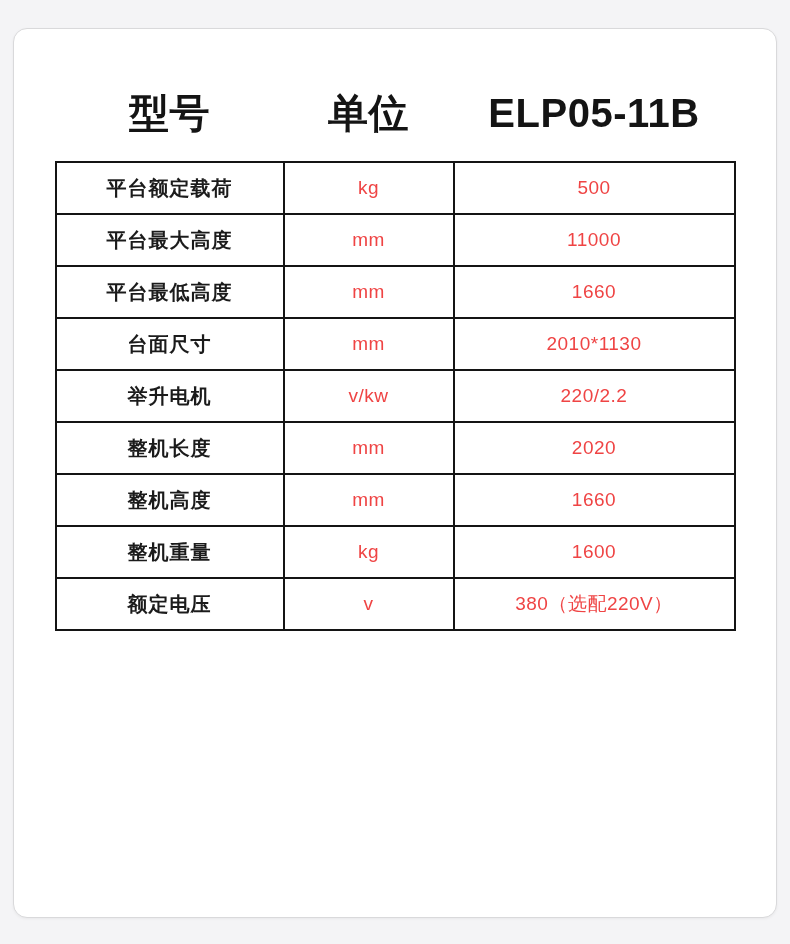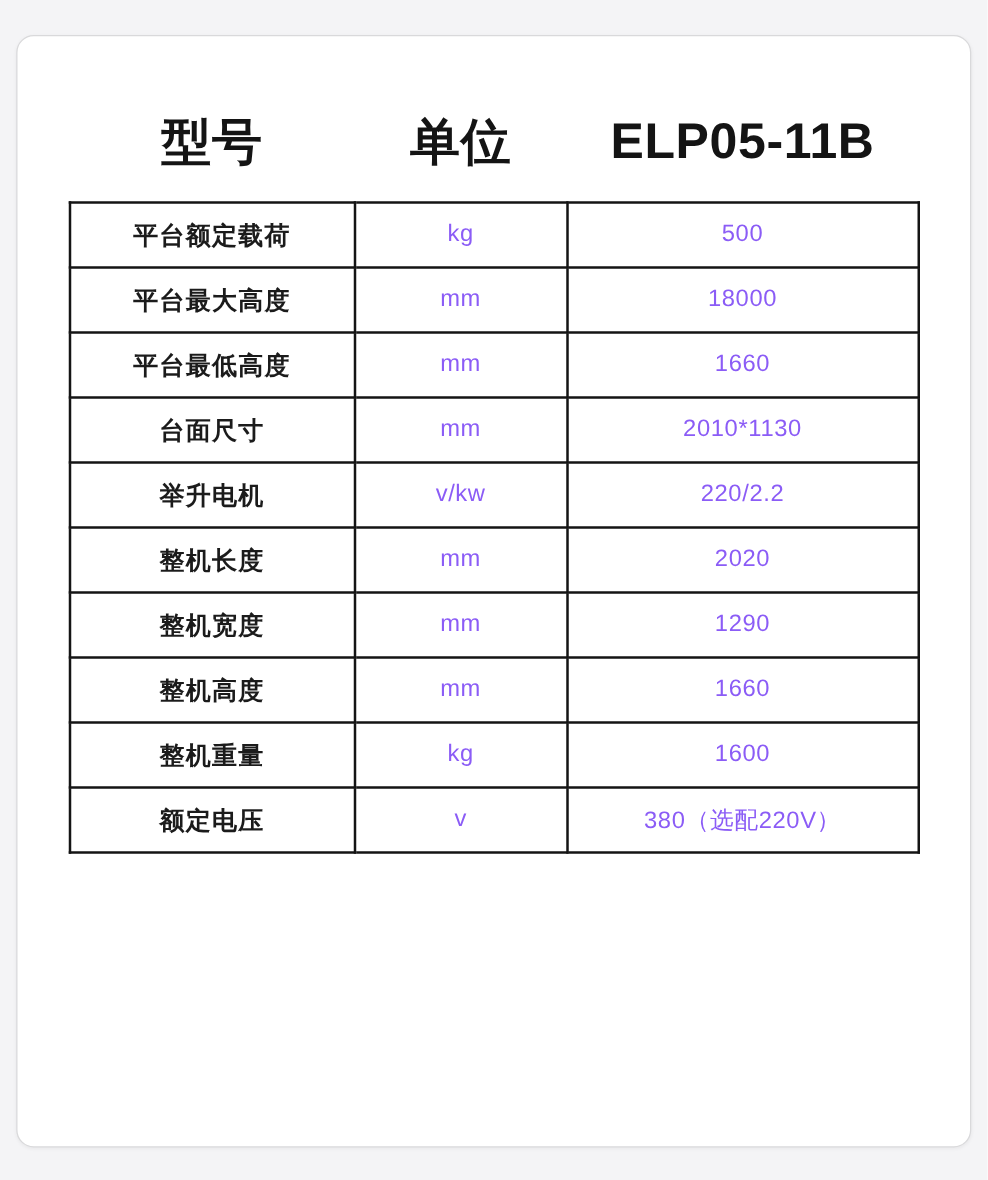--- a/index.html
+++ b/index.html
@@ -56,21 +56,21 @@
 
   .label-cell {
     font-size: 20px;
     font-weight: 700;
     color: #1b1b1b;
     letter-spacing: 1px;
   }
   .unit-cell, .value-cell {
     font-size: 19px;
     font-weight: 400;
-    color: #8b5cf6;
+    color: #ef4444;
     letter-spacing: 0.5px;
   }
 </style>
 </head>
 <body>
 
 <div class="card">
 
   <div class="spec-header">
     <div class="hcell hc1">型号</div>
@@ -81,21 +81,21 @@
   <table class="spec">
     <tbody>
       <tr>
         <td class="c1 label-cell">平台额定载荷</td>
         <td class="c2 unit-cell">kg</td>
         <td class="c3 value-cell">500</td>
       </tr>
       <tr>
         <td class="c1 label-cell">平台最大高度</td>
         <td class="c2 unit-cell">mm</td>
-        <td class="c3 value-cell">18000</td>
+        <td class="c3 value-cell">11000</td>
       </tr>
       <tr>
         <td class="c1 label-cell">平台最低高度</td>
         <td class="c2 unit-cell">mm</td>
         <td class="c3 value-cell">1660</td>
       </tr>
       <tr>
         <td class="c1 label-cell">台面尺寸</td>
         <td class="c2 unit-cell">mm</td>
         <td class="c3 value-cell">2010*1130</td>
@@ -104,25 +104,20 @@
         <td class="c1 label-cell">举升电机</td>
         <td class="c2 unit-cell">v/kw</td>
         <td class="c3 value-cell">220/2.2</td>
       </tr>
       <tr>
         <td class="c1 label-cell">整机长度</td>
         <td class="c2 unit-cell">mm</td>
         <td class="c3 value-cell">2020</td>
       </tr>
       <tr>
-        <td class="c1 label-cell">整机宽度</td>
-        <td class="c2 unit-cell">mm</td>
-        <td class="c3 value-cell">1290</td>
-      </tr>
-      <tr>
         <td class="c1 label-cell">整机高度</td>
         <td class="c2 unit-cell">mm</td>
         <td class="c3 value-cell">1660</td>
       </tr>
       <tr>
         <td class="c1 label-cell">整机重量</td>
         <td class="c2 unit-cell">kg</td>
         <td class="c3 value-cell">1600</td>
       </tr>
       <tr>

